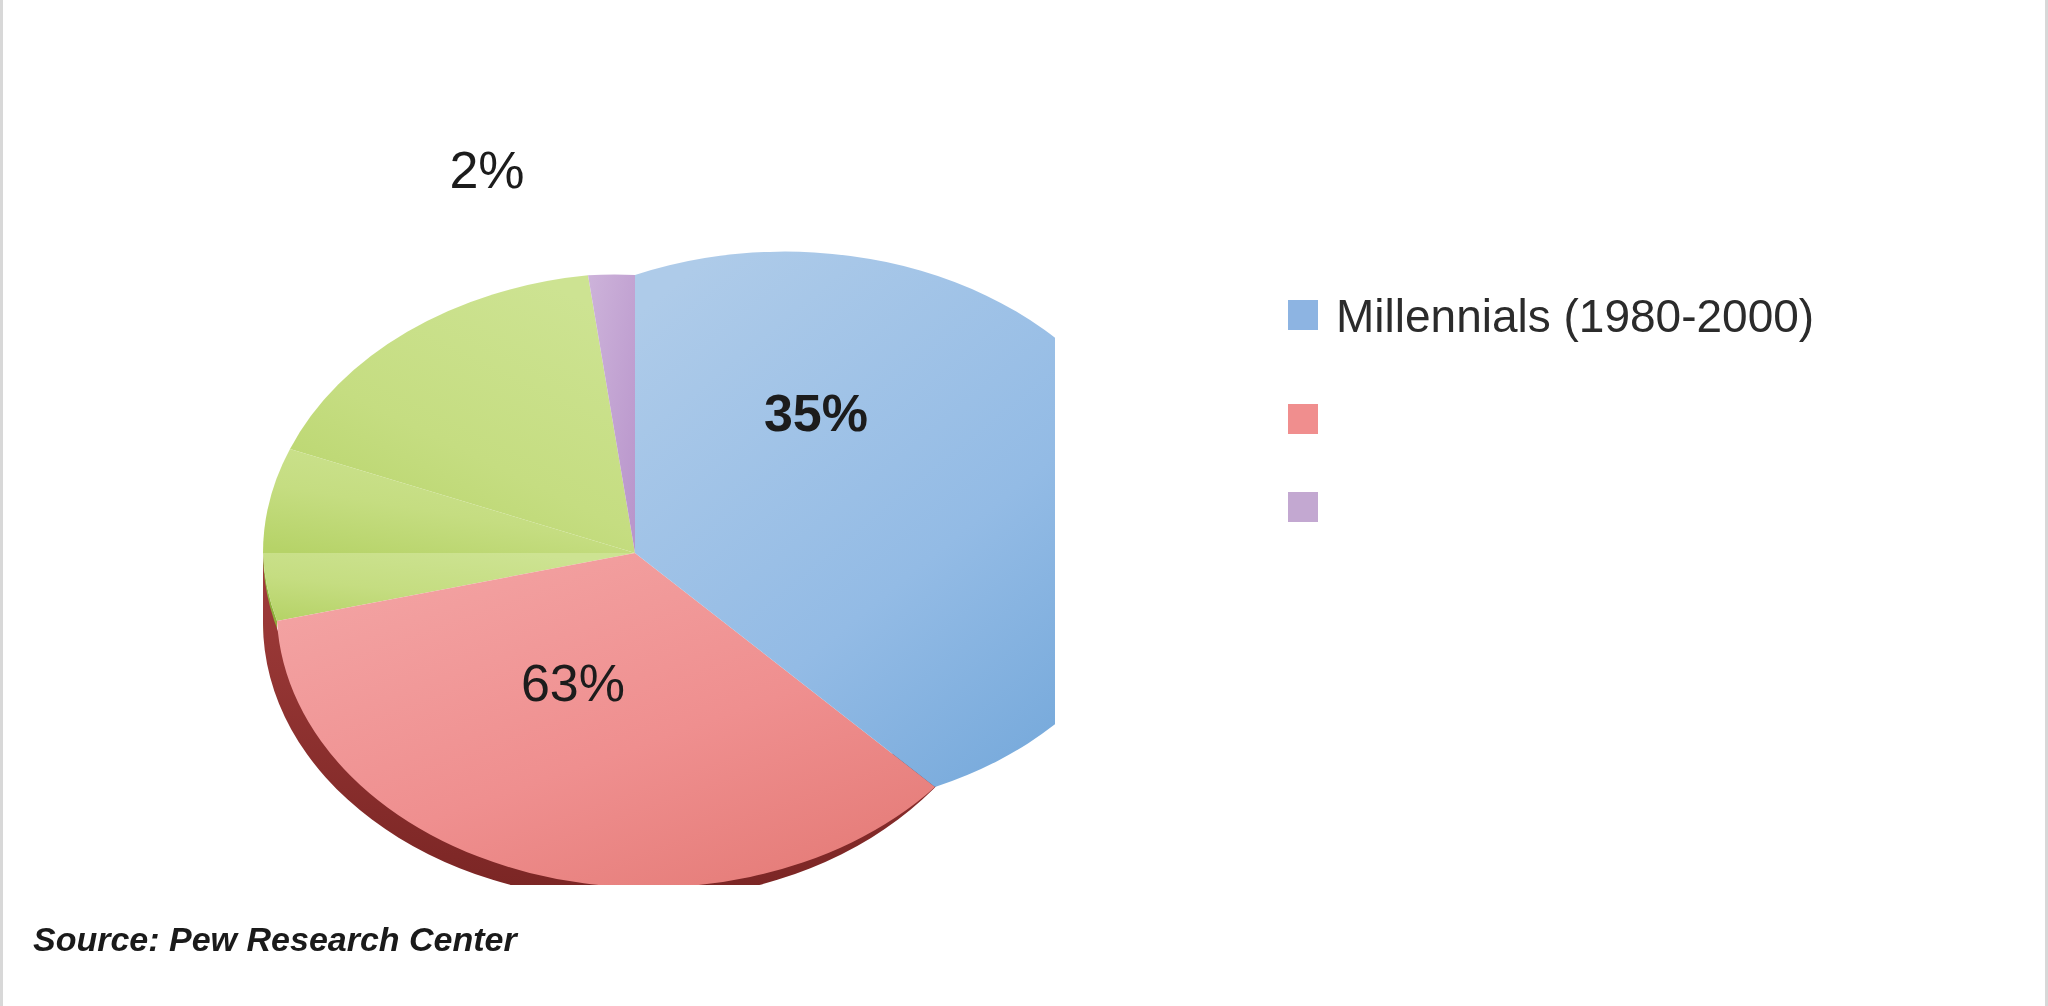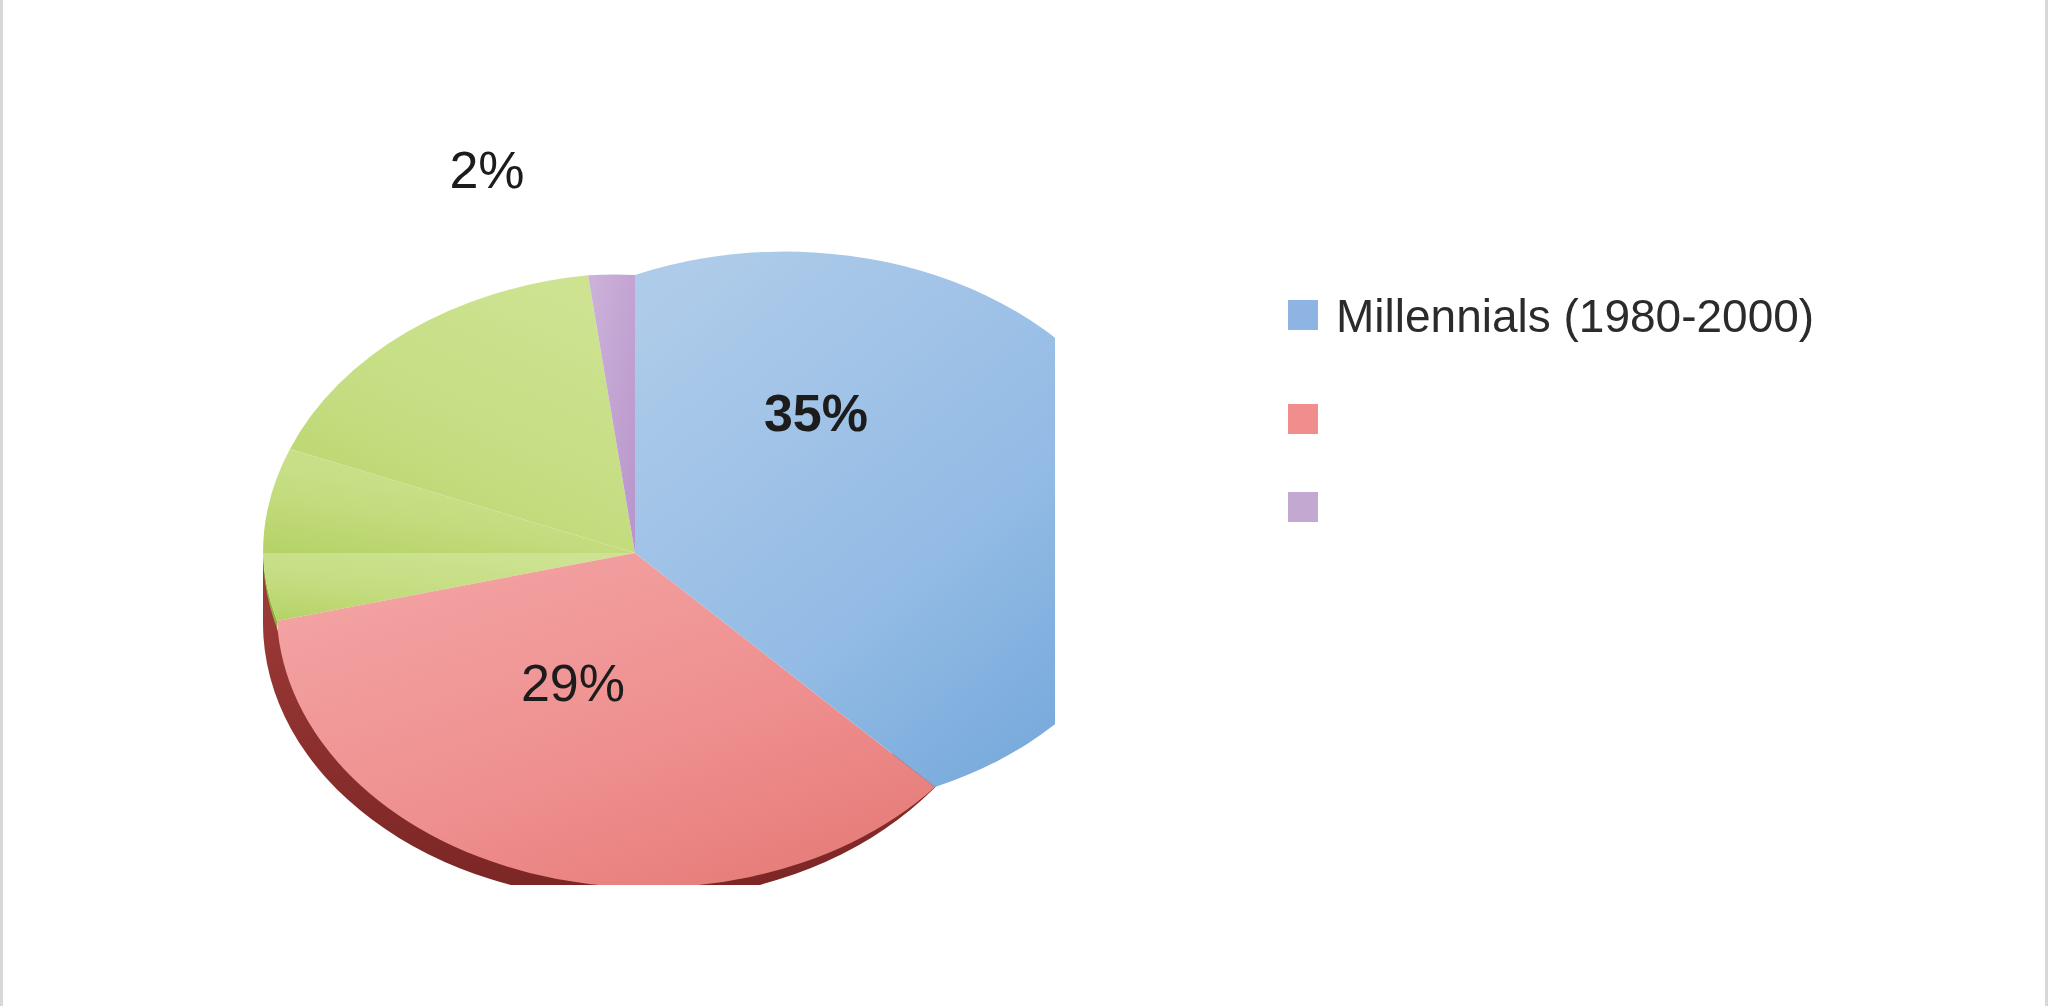--- a/index.html
+++ b/index.html
@@ -178,30 +178,31 @@
         <path d="M 420 368 L 420 90 A 372 278 0 0 1 720 602 Z" fill="url(#gradBlueTop)"></path>
       </g>
 
       <g>
         <path d="M 420 368 L 373 90.3 A 372 278 0 0 1 420 90 Z" fill="url(#gradPurpleTop)"></path>
       </g>
     </svg>
 
     <div class="slice-label" id="label-greatest">2%</div>
     <div class="slice-label bold" id="label-millennials">35%</div>
-    <div class="slice-label" id="label-genx">29%</div>
+    <div class="slice-label" id="label-genx">63%</div>
   </div>
 
   <div id="legend">
     <div class="legend-item">
       <span class="legend-swatch" style="background: rgb(141, 180, 226);"></span>
       <span class="legend-label">Millennials (1980-2000)</span>
     </div>
     <div class="legend-item">
       <span class="legend-swatch" style="background: rgb(240, 142, 142);"></span>
     </div>
     <div class="legend-item">
       <span class="legend-swatch" style="background: rgb(195, 168, 209);"></span>
     </div>
   </div>
 
+  <div id="source-note">Source: Pew Research Center</div>
 
 </div>
 
 </body></html>

